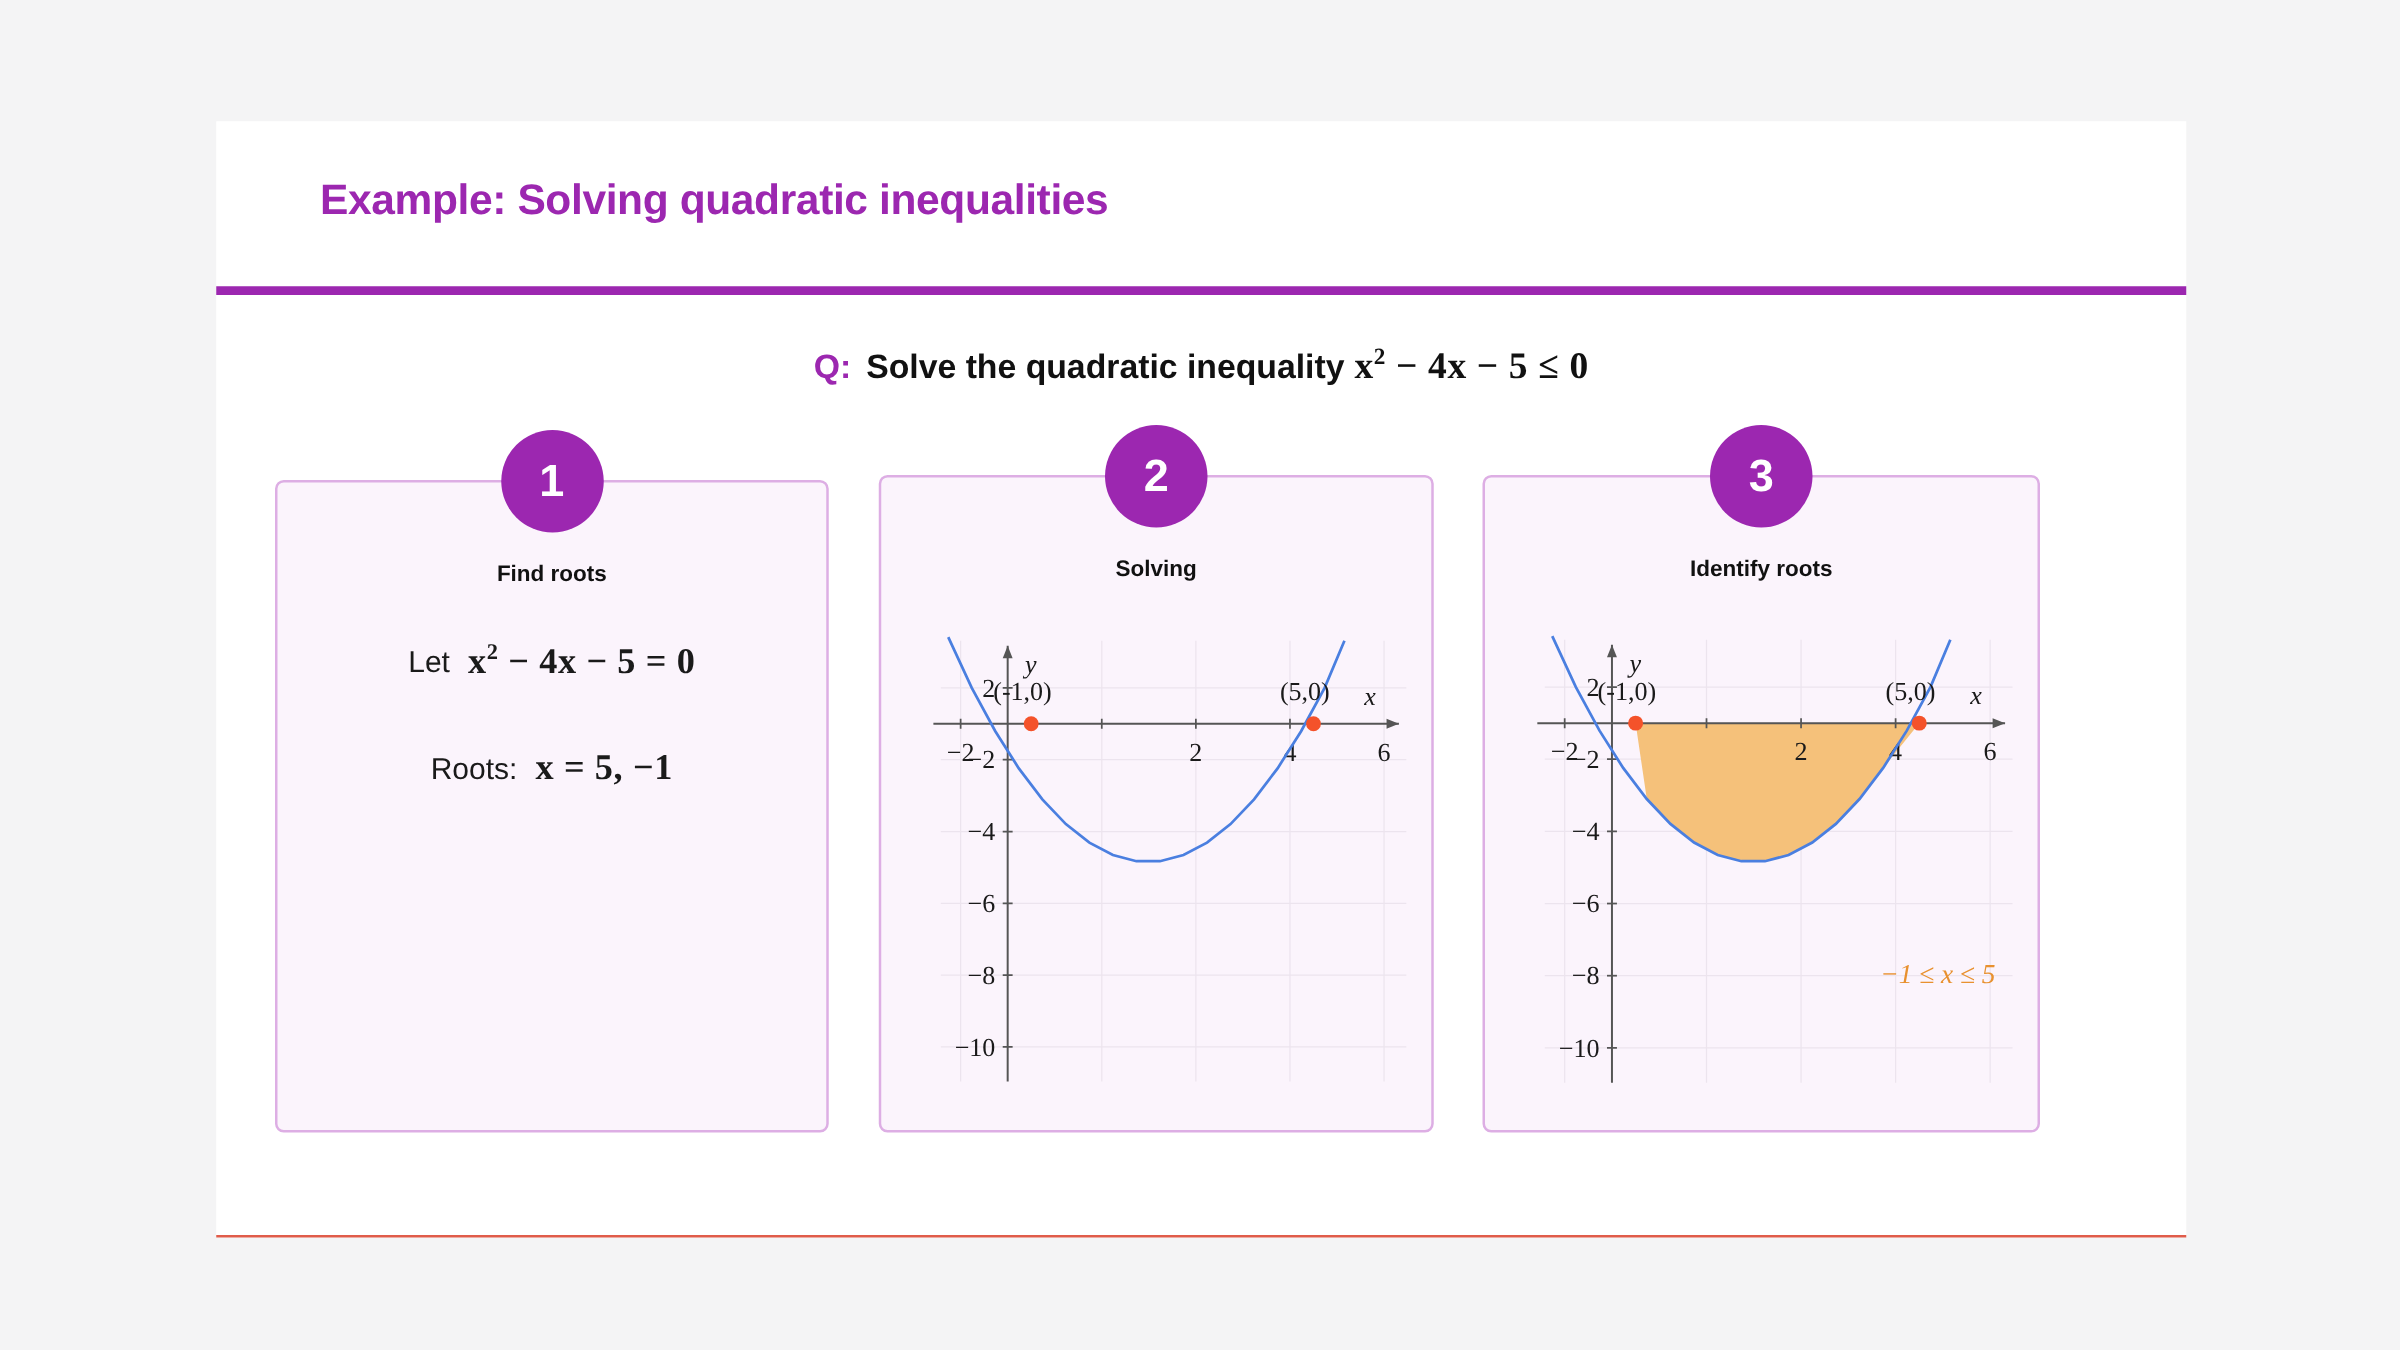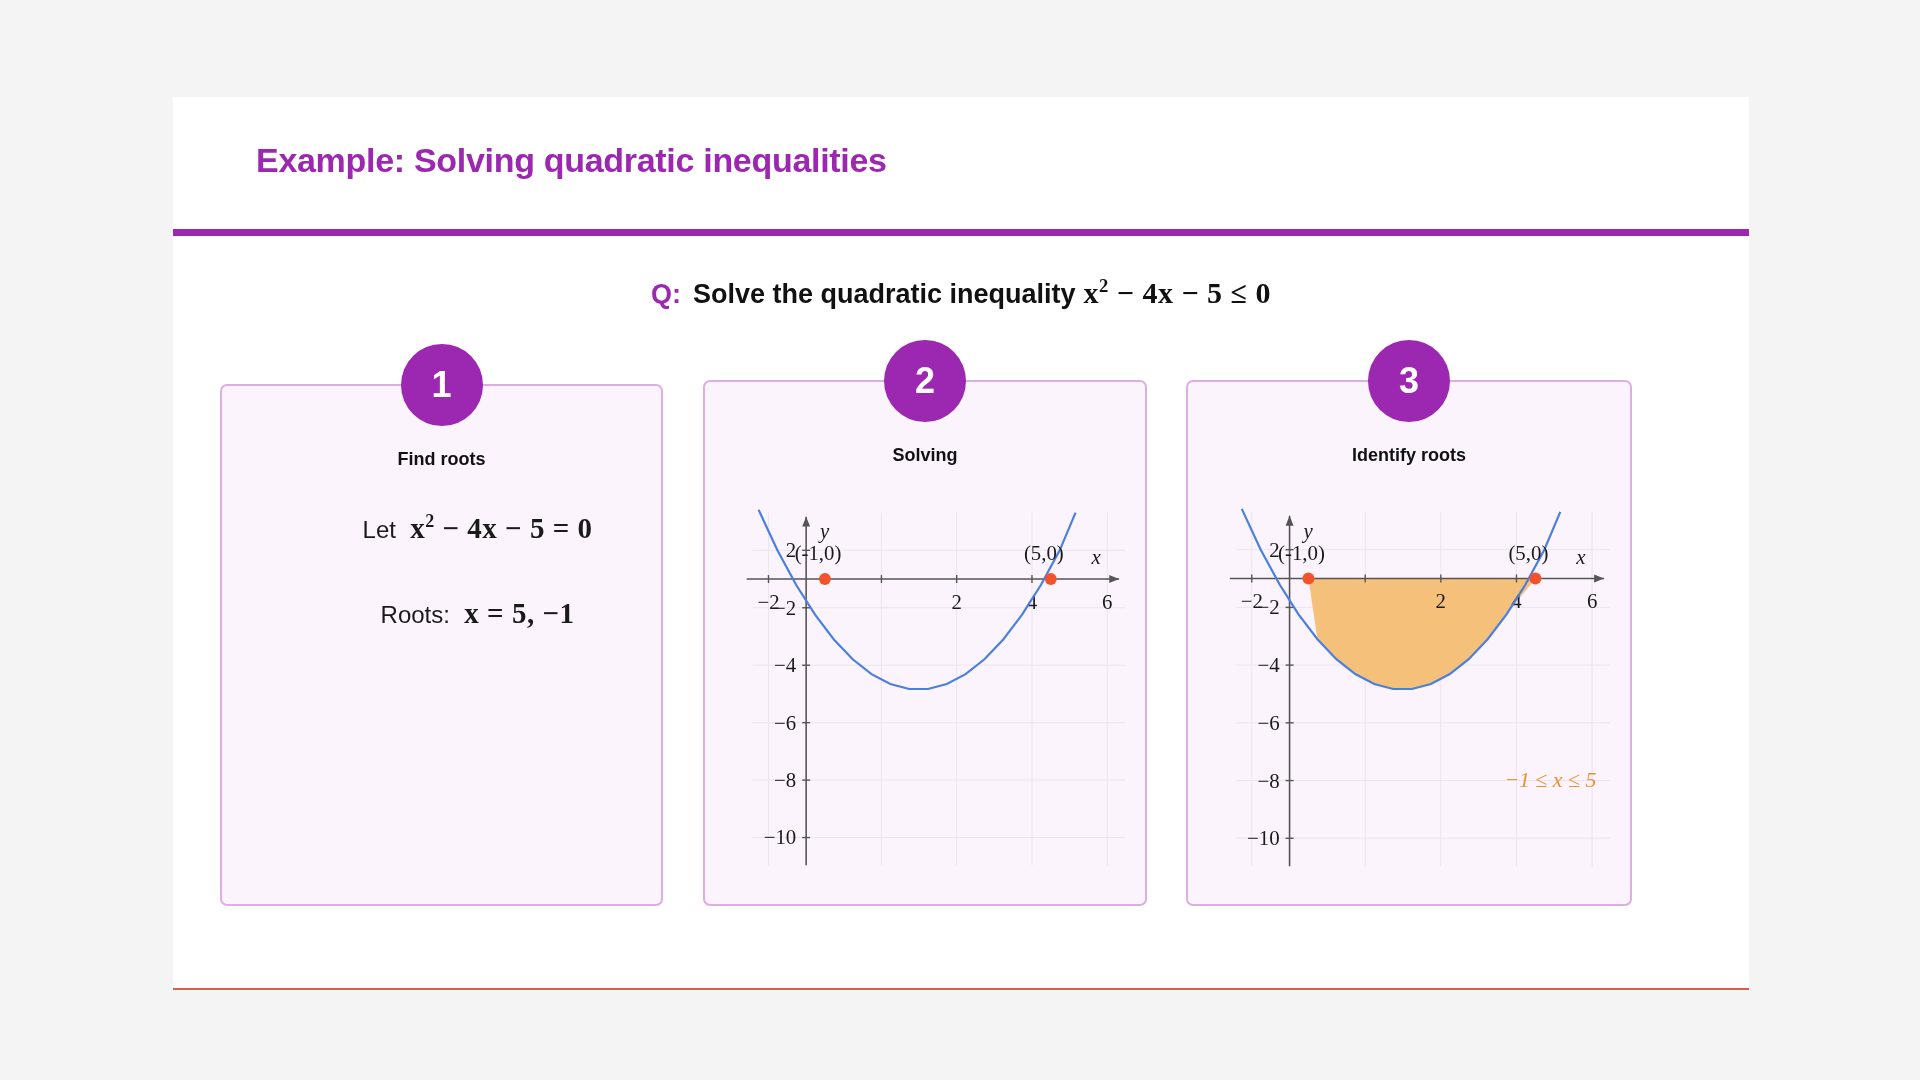--- a/index.html
+++ b/index.html
@@ -122,21 +122,20 @@
     font-weight: bold;
     color: #111111;
   }
 
   .steps {
     position: absolute;
     top: 125px;
     left: 0;
     width: 100%;
     text-align: center;
-    padding-left: 36px;
   }
   .step-line {
     margin: 0 0 52px 0;
     font-size: 24px;
     color: #1a1a1a;
     white-space: nowrap;
   }
   .step-line .lead { font-family: "Liberation Sans", sans-serif; font-weight: normal; }
   .step-line .serif-math { font-size: 29px; }
   .arrow-imp { font-family: "Liberation Serif", serif; font-size: 29px; font-weight: bold; }

